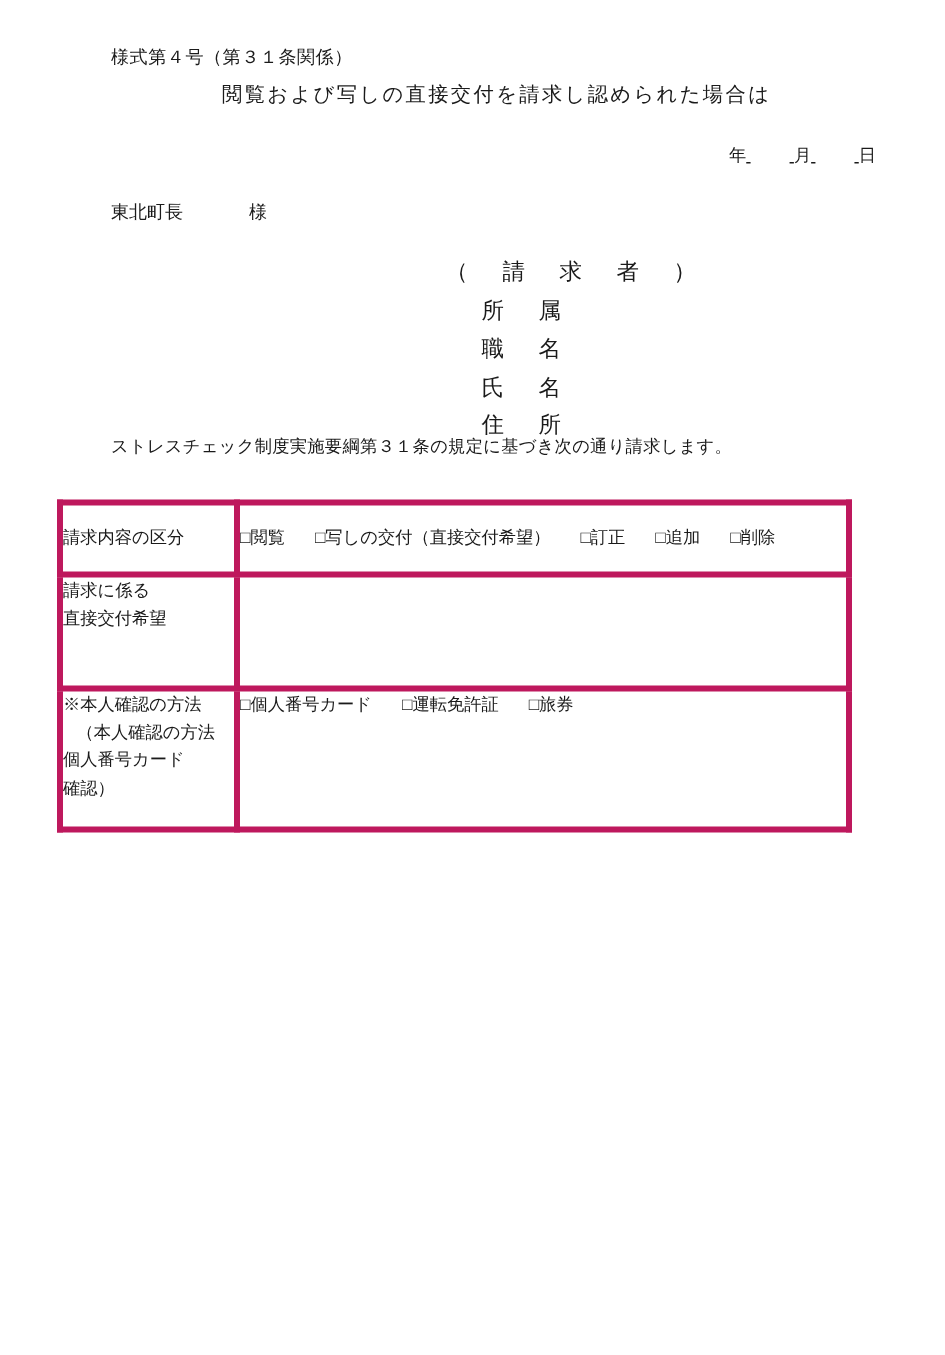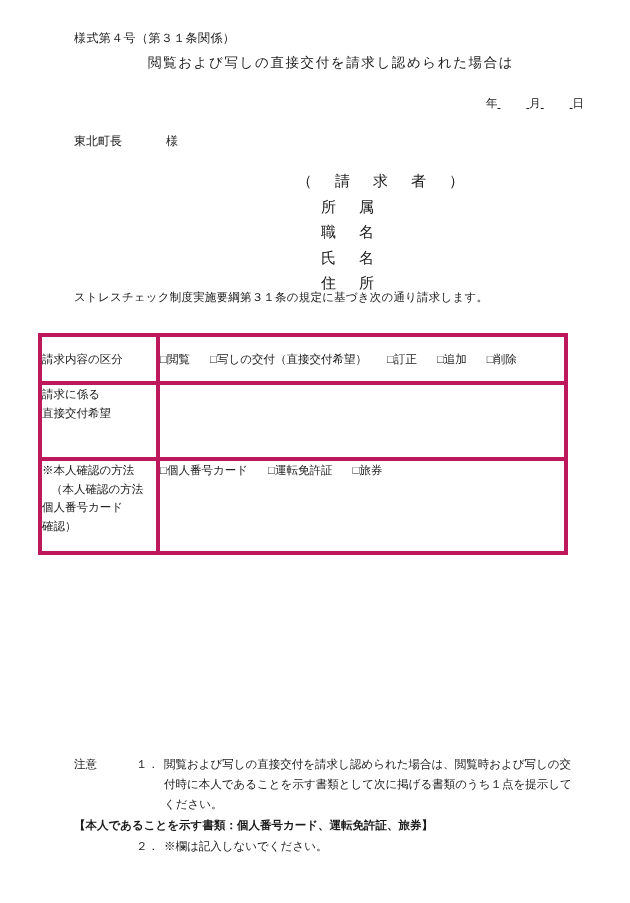--- a/index.html
+++ b/index.html
@@ -229,26 +229,14 @@
           <span class="label-indent-1">個人番号カード</span>
           <span class="label-indent-1">確認）</span>
         </td>
         <td class="cell-value">
           <span class="opt opt-wide"><span class="cb">□</span><span>個人番号カード</span></span><span class="opt opt-wide"><span class="cb">□</span><span>運転免許証</span></span><span class="opt opt-wide"><span class="cb">□</span><span>旅券</span></span>
         </td>
       </tr>
     </tbody>
   </table>
 
-  <div class="notes">
-    <div class="note-row">
-      <div class="note-tag">注意</div>
-      <div class="note-num">１．</div>
-      <div class="note-body">閲覧および写しの直接交付を請求し認められた場合は、閲覧時および写しの交付時に本人であることを示す書類として次に掲げる書類のうち１点を提示してください。</div>
-    </div>
-    <div class="note-docs">【本人であることを示す書類：個人番号カード、運転免許証、旅券】</div>
-    <div class="note-row-2">
-      <div class="note-num">２．</div>
-      <div class="note-body">※欄は記入しないでください。</div>
-    </div>
-  </div>
 
 </div>
 
 </body></html>

